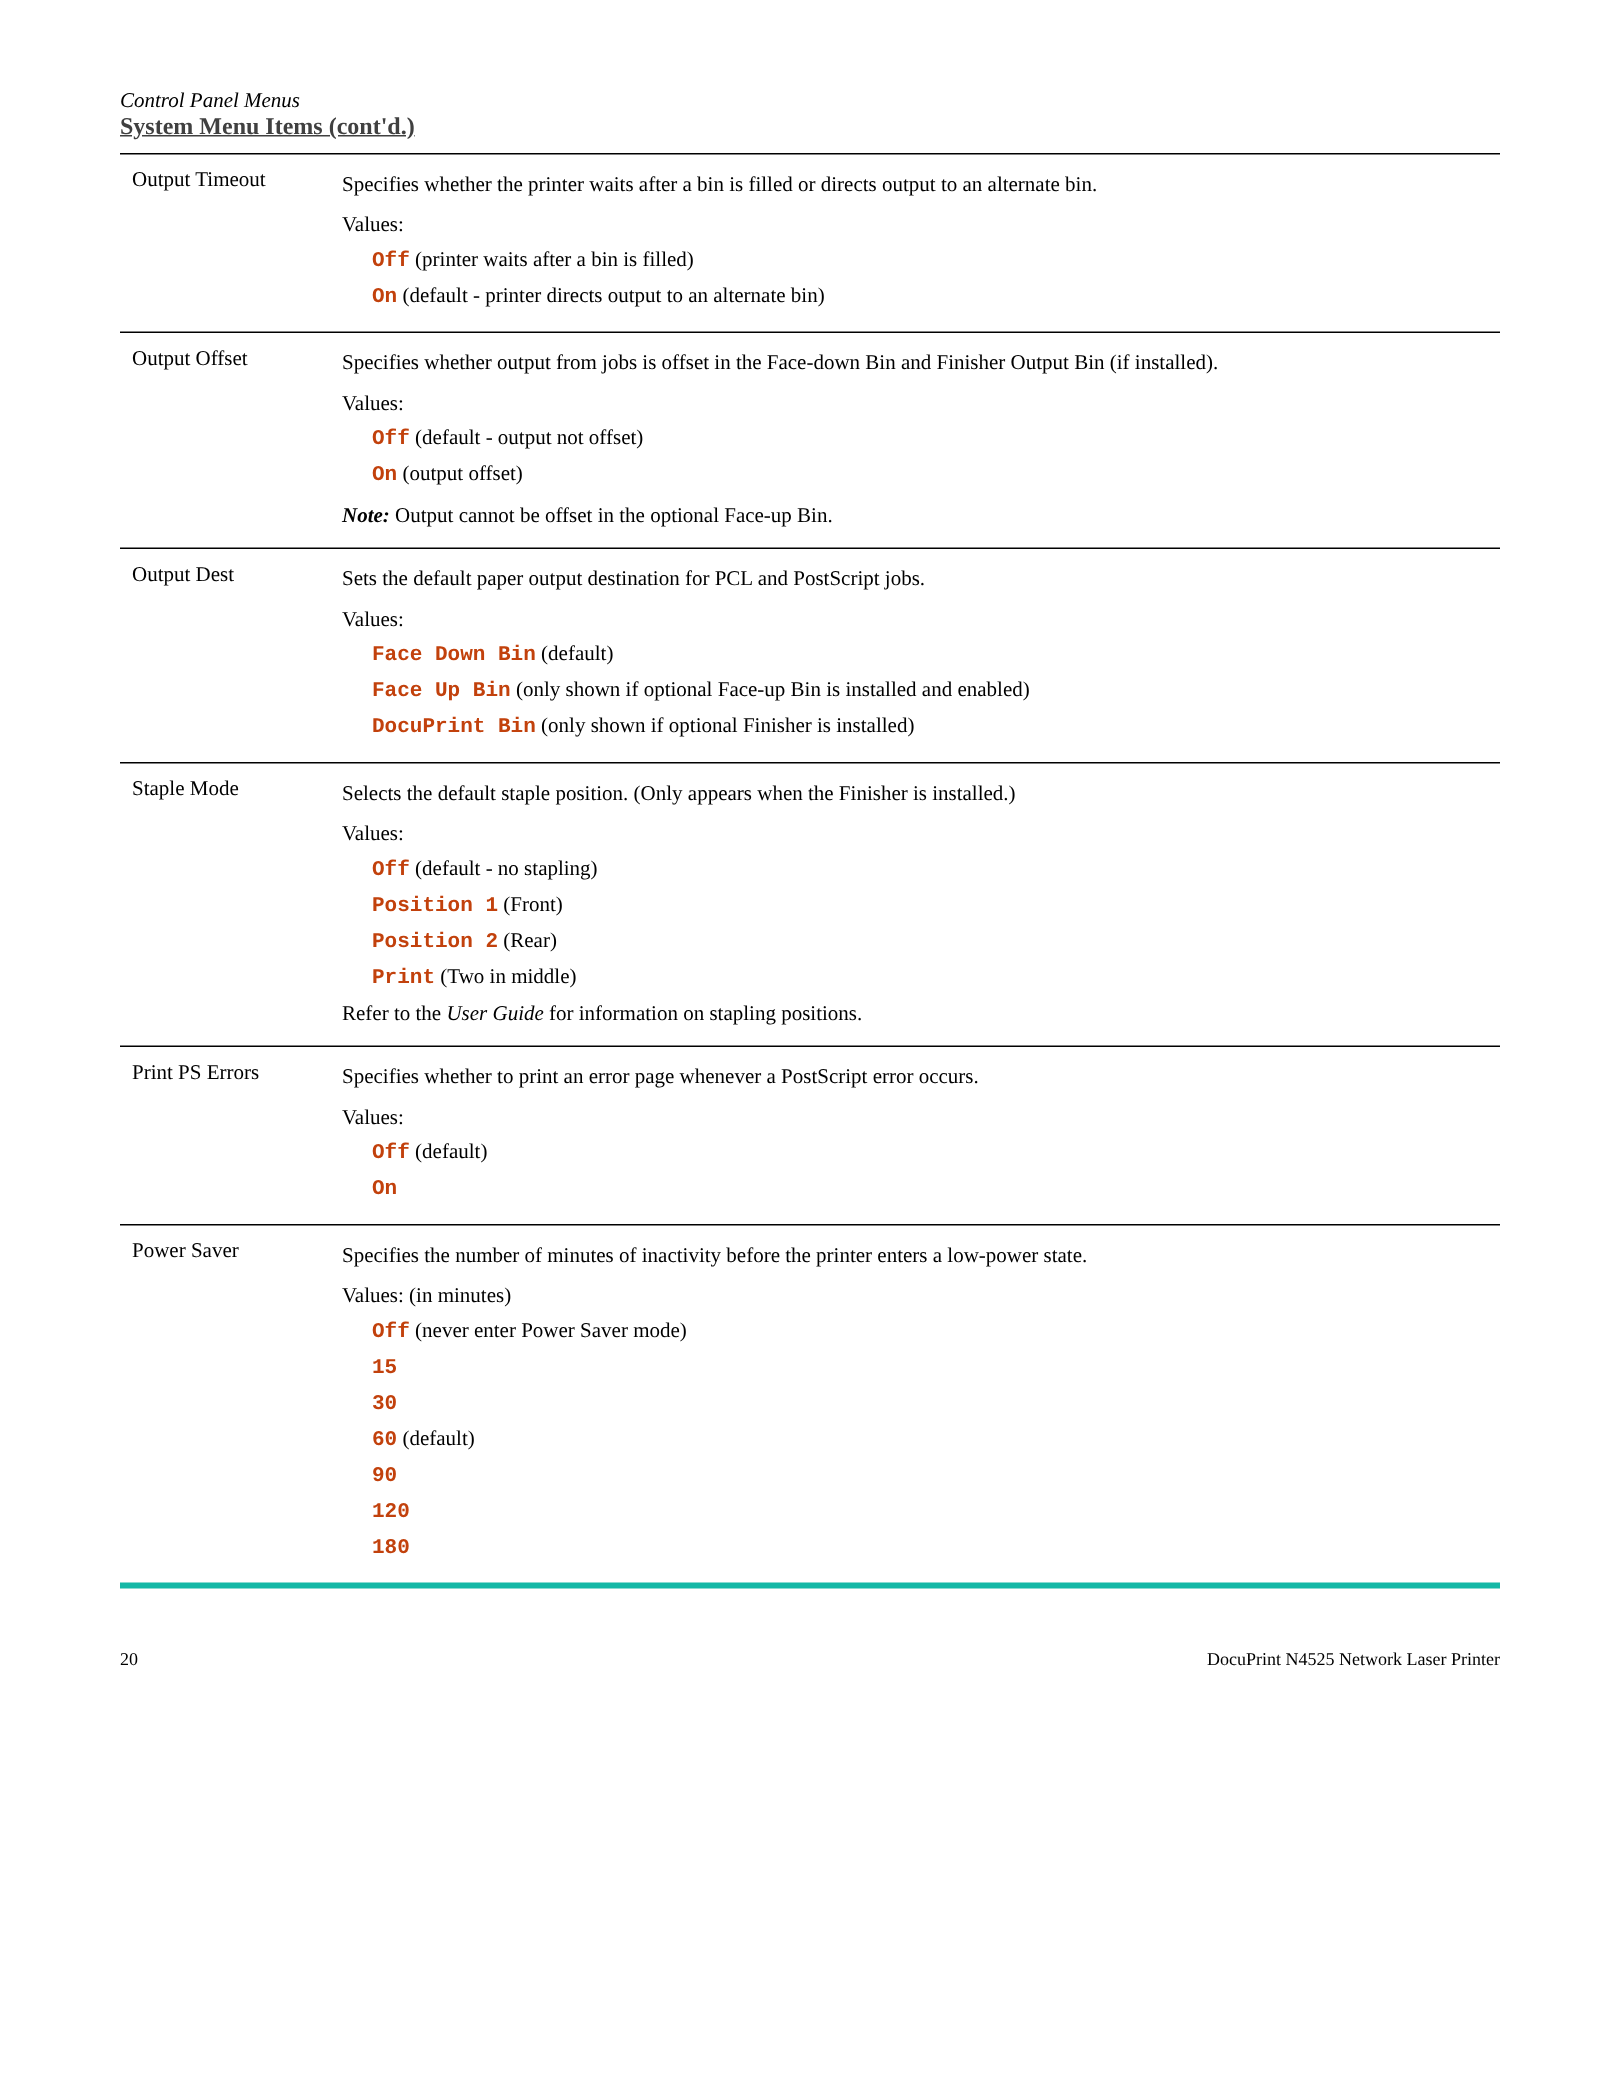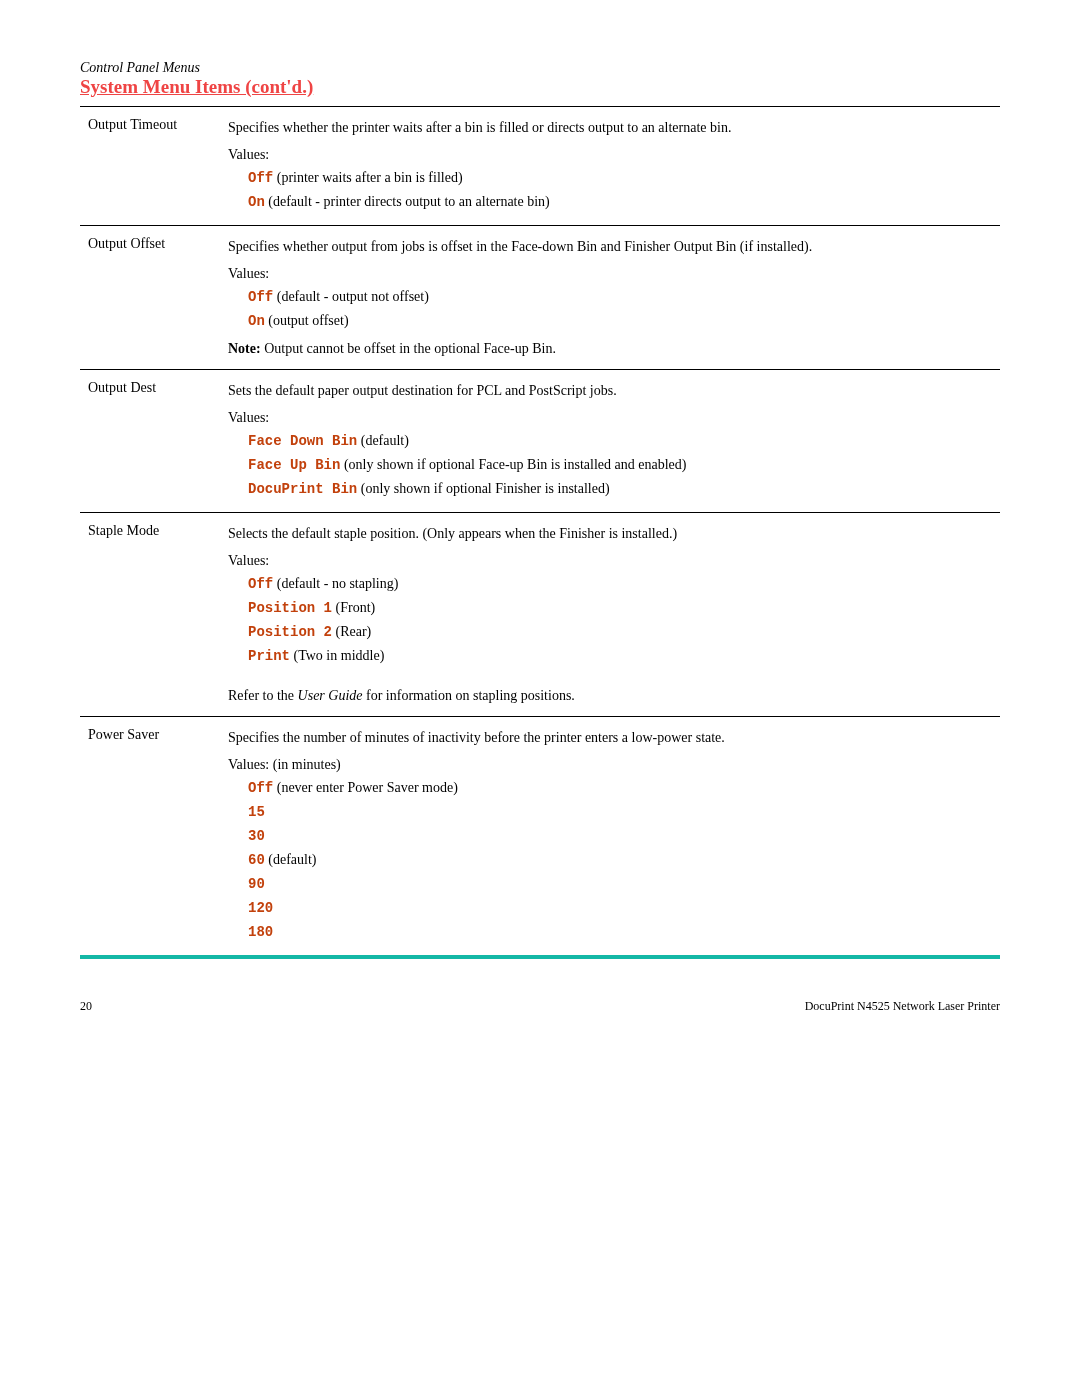--- a/index.html
+++ b/index.html
@@ -11,23 +11,23 @@
       width: 1080px;
       min-height: 1397px;
       padding: 60px 80px 60px 80px;
     }
     .page-header {
       font-style: italic;
       font-size: 14px;
       margin-bottom: 24px;
     }
     .section-title {
-      font-size: 19px;
+      font-size: 16px;
       font-weight: bold;
-      color: #ef4444;
+      color: #404040;
       text-decoration: underline;
       margin-bottom: 8px;
     }
     .main-table {
       width: 100%;
       border-collapse: collapse;
     }
     .main-table tr {
       border-top: 1px solid #000;
     }
@@ -57,20 +57,21 @@
       margin-bottom: 2px;
       line-height: 1.5;
     }
     .mono-purple {
       font-family: Courier New, Courier, monospace;
       font-weight: bold;
       color: #c2410c;
     }
     .note-bold {
       font-weight: bold;
+      font-style: italic;
     }
     .page-footer {
       display: flex;
       justify-content: space-between;
       margin-top: 40px;
       font-size: 12px;
     }
   </style>
 </head>
 <body>
@@ -122,21 +123,32 @@
         <td class="col-label">Staple Mode</td>
         <td class="col-desc">
           <p>Selects the default staple position. (Only appears when the Finisher is installed.)</p>
           <p class="values-label">Values:</p>
           <div class="values-list">
             <div class="values-list-item"><span class="mono-purple">Off</span> (default - no stapling)</div>
             <div class="values-list-item"><span class="mono-purple">Position 1</span> (Front)</div>
             <div class="values-list-item"><span class="mono-purple">Position 2</span> (Rear)</div>
             <div class="values-list-item"><span class="mono-purple">Print</span> (Two in middle)</div>
           </div>
-          <p style="margin-top: 18px;">Refer to the <em>User Guide</em> for information on stapling positions.</p>
+          <p style="margin-top: 3px;">Refer to the <em>User Guide</em> for information on stapling positions.</p>
+        </td>
+      </tr>
+      <tr>
+        <td class="col-label">Print PS Errors</td>
+        <td class="col-desc">
+          <p>Specifies whether to print an error page whenever a PostScript error occurs.</p>
+          <p class="values-label">Values:</p>
+          <div class="values-list">
+            <div class="values-list-item"><span class="mono-purple">Off</span> (default)</div>
+            <div class="values-list-item"><span class="mono-purple">On</span></div>
+          </div>
         </td>
       </tr>
       <tr>
         <td class="col-label">Power Saver</td>
         <td class="col-desc">
           <p>Specifies the number of minutes of inactivity before the printer enters a low-power state.</p>
           <p class="values-label">Values: (in minutes)</p>
           <div class="values-list">
             <div class="values-list-item"><span class="mono-purple">Off</span> (never enter Power Saver mode)</div>
             <div class="values-list-item"><span class="mono-purple">15</span></div>

